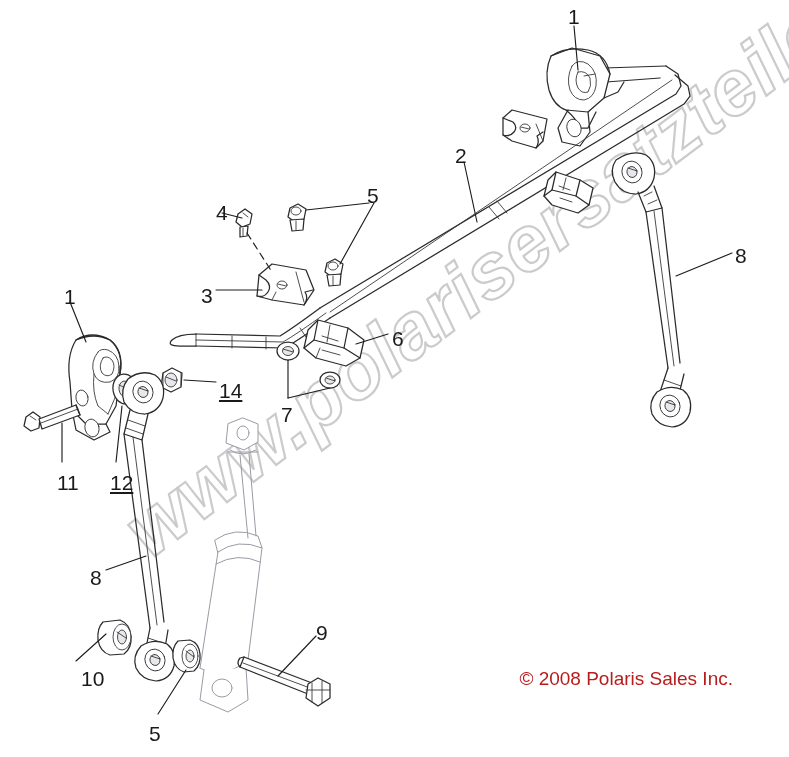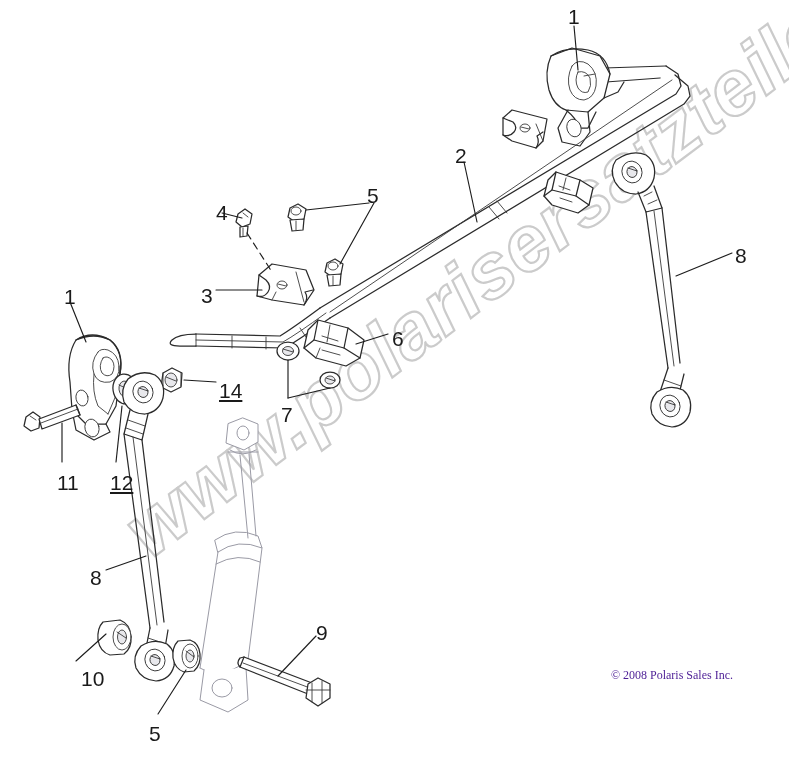--- a/index.html
+++ b/index.html
@@ -30,23 +30,23 @@
     font-size: 21px;
     color: #1a1a1a;
     line-height: 1;
     user-select: none;
     white-space: nowrap;
   }
   #copyright {
     position: absolute;
     right: 56px;
     top: 668px;
-    font-family: Liberation Serif, serif;
-    font-size: 12px;
-    color: #4c1d95;
+    font-family: Liberation Sans, sans-serif;
+    font-size: 19px;
+    color: #b91c1c;
     white-space: nowrap;
   }
   .wm-text {
     font-family: "Liberation Sans", sans-serif;
     font-size: 78px;
     font-weight: bold;
     font-style: italic;
     fill: none;
     stroke: #c9c9c9;
     stroke-width: 2.2px;

